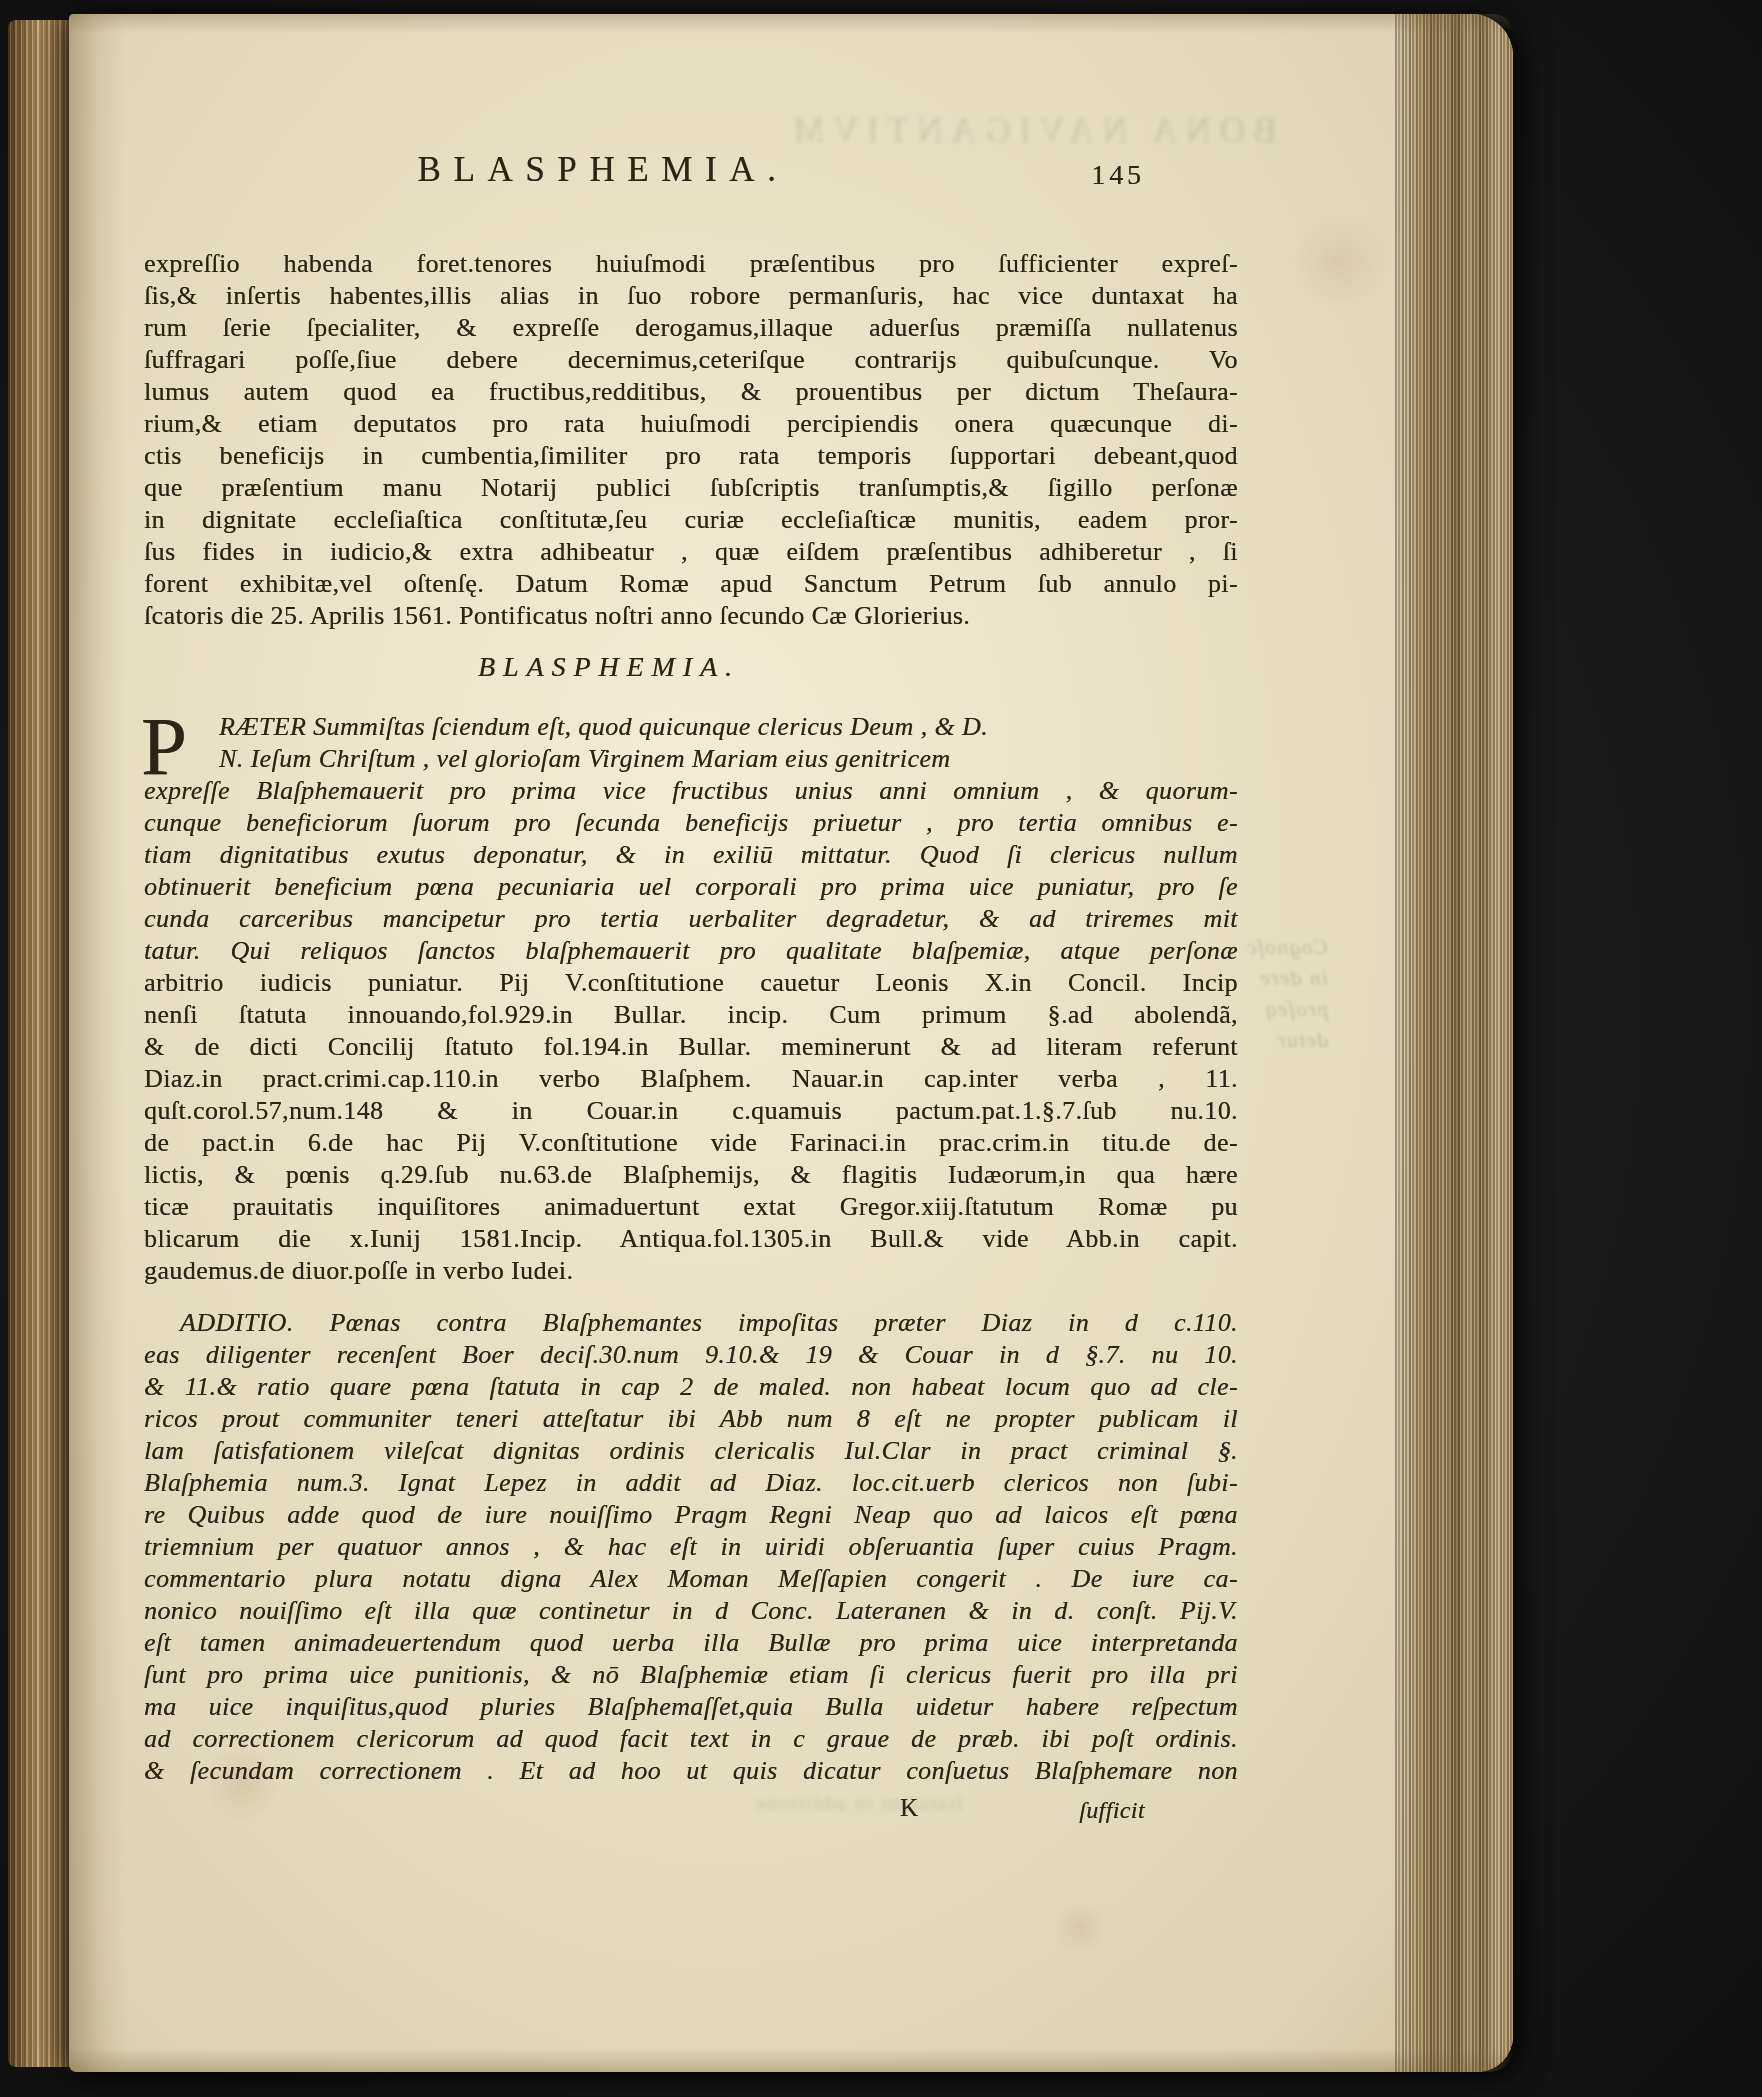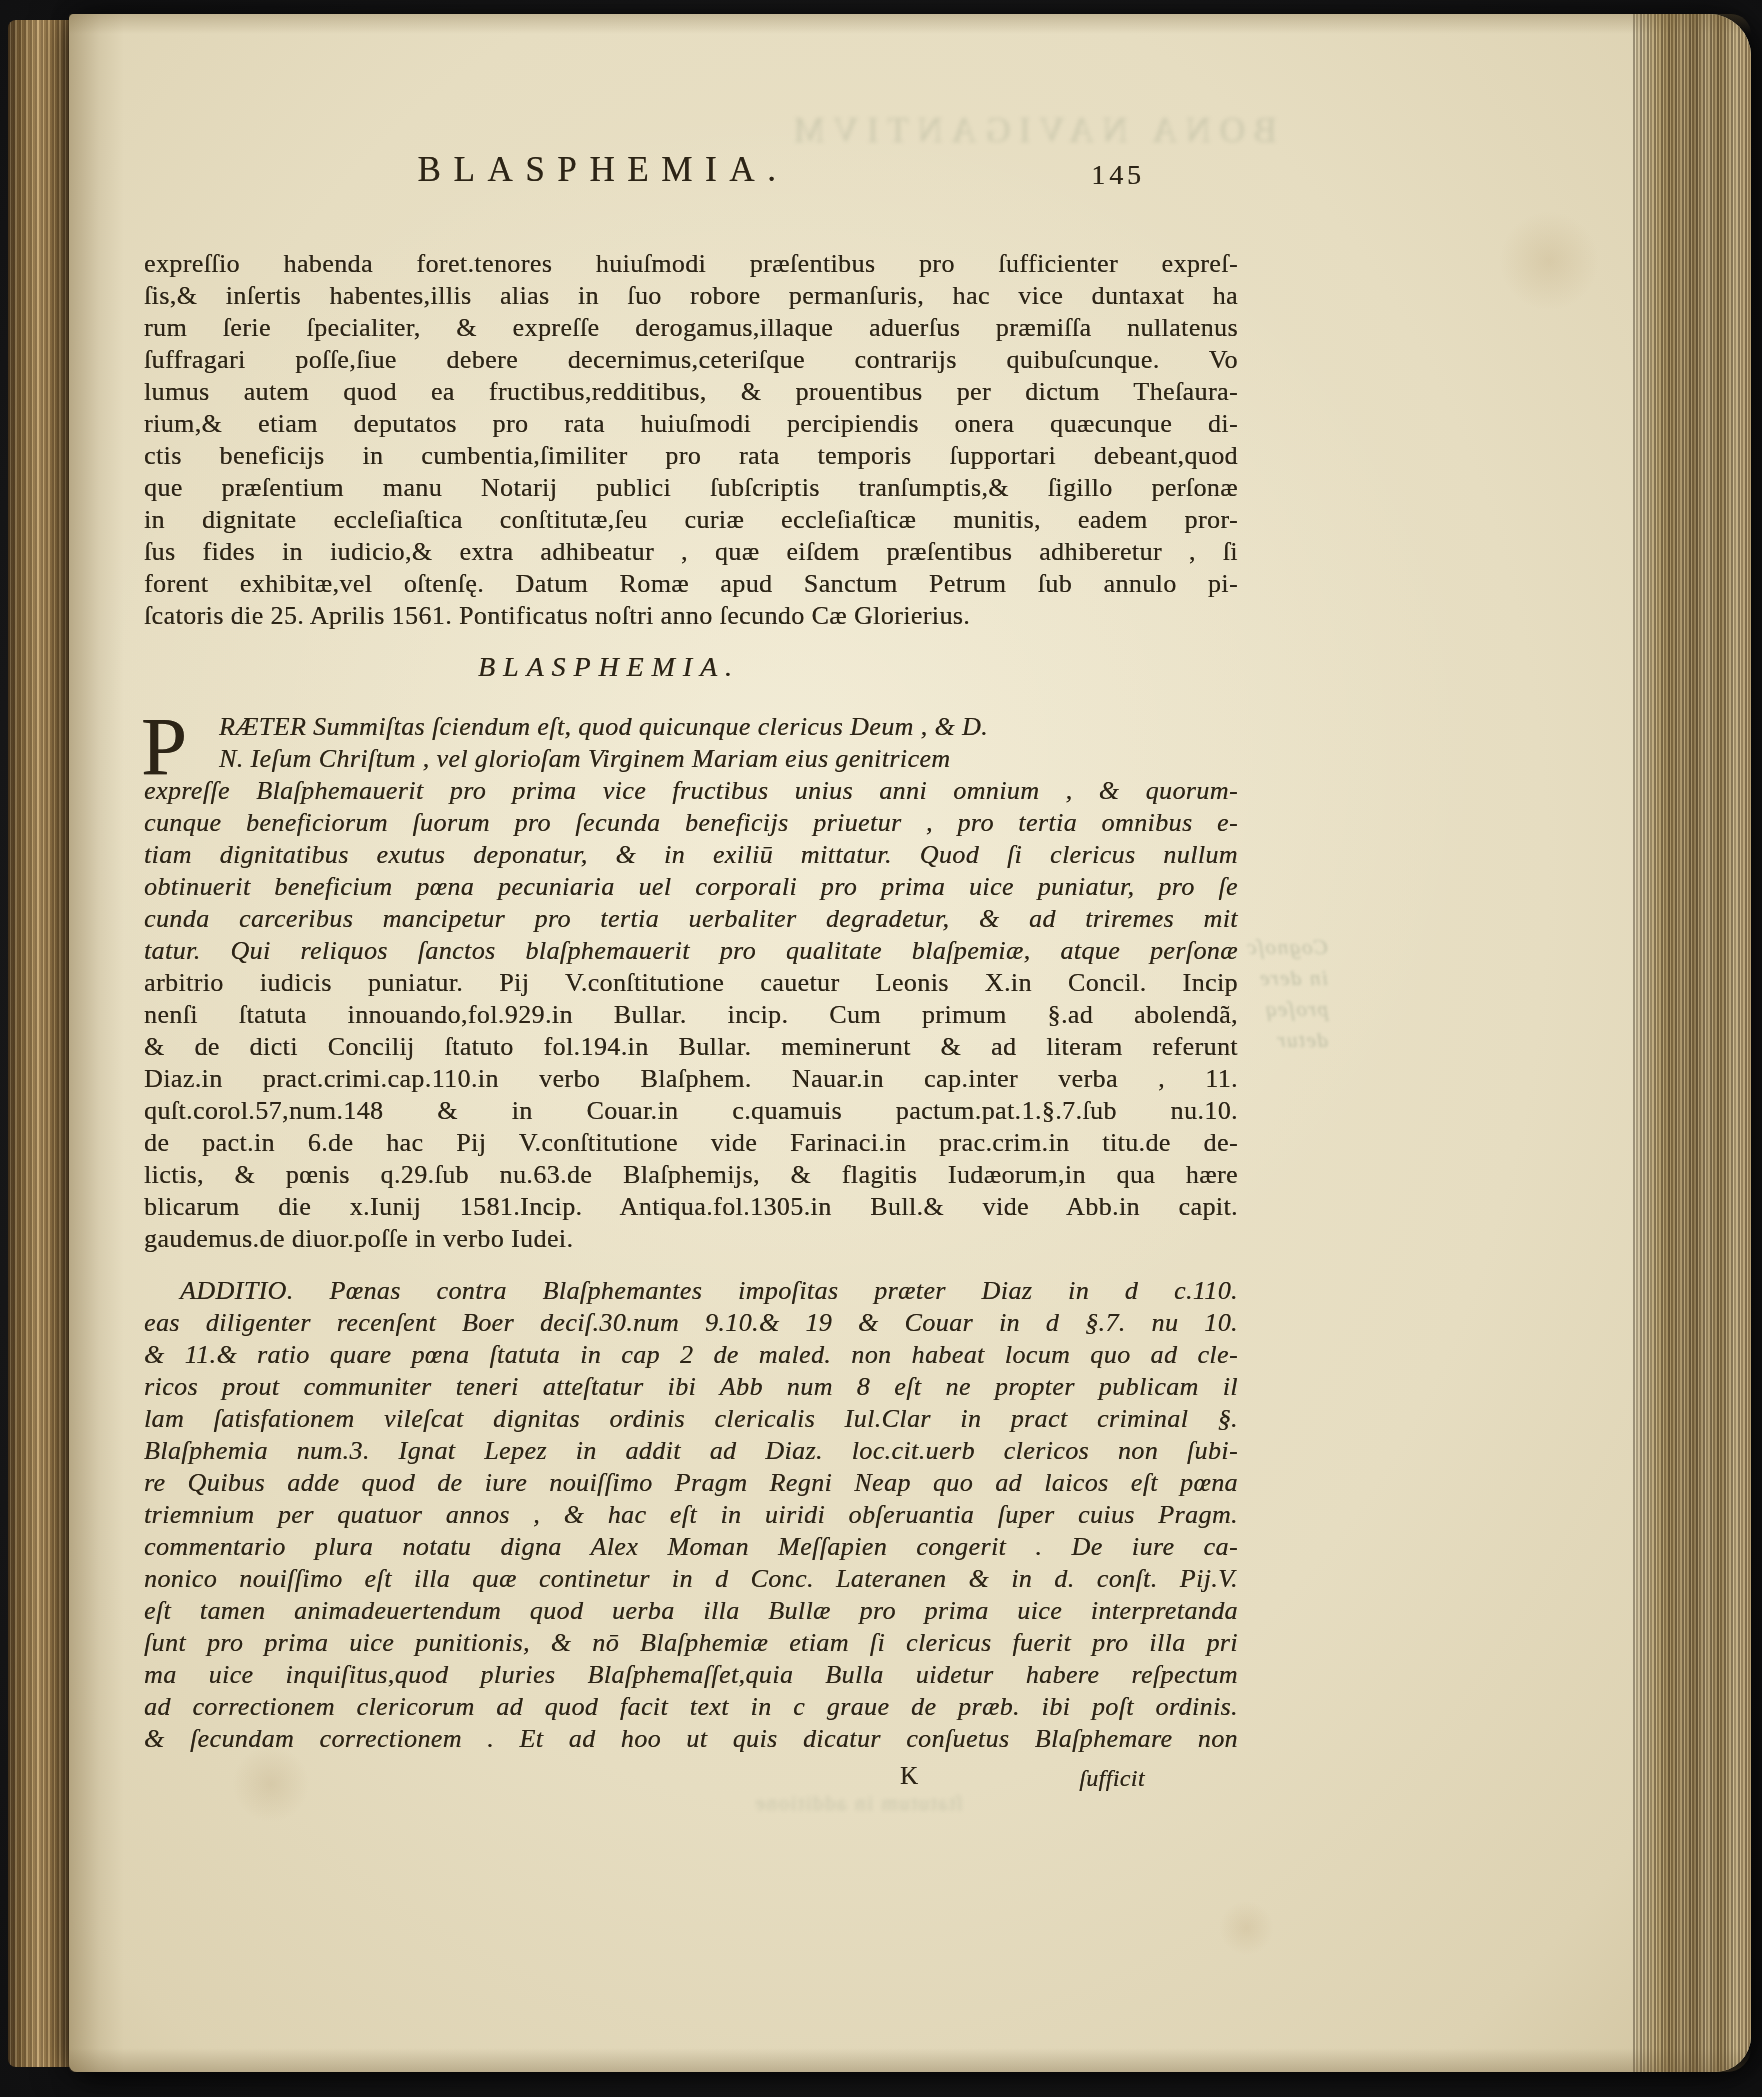--- a/index.html
+++ b/index.html
@@ -15,21 +15,21 @@
     border-radius:7.9px 0 0 7.9px;
     background:
       repeating-linear-gradient(90deg, rgba(60,45,25,.35) 0 1.6px, rgba(235,215,170,.25) 1.6px 3.1px, rgba(90,70,40,.3) 3.1px 5.5px),
       linear-gradient(90deg,#42311c 0%, #7d6238 20%, #c2a univ 0%, #c2a26e 48%, #a5834f 72%, #6f5531 100%);
     background:
       repeating-linear-gradient(90deg, rgba(60,45,25,.35) 0 1.6px, rgba(235,215,170,.25) 1.6px 3.1px, rgba(90,70,40,.3) 3.1px 5.5px),
       linear-gradient(90deg,#42311c 0%, #7d6238 20%, #c2a26e 48%, #a5834f 72%, #6f5531 100%);
   }
   
   .page{
-    position:absolute;left:69px;top:14px;width:1682px;height:2058px;
+    position:absolute;left:69px;top:14px;width:1444px;height:2058px;
     border-radius:4.7px 42px 36px 7.9px;
     background:
       radial-gradient(ellipse 60% 45% at 42% 36%, rgba(255,252,238,.35), rgba(255,252,238,0) 70%),
       radial-gradient(circle 71px at 88% 12%, rgba(167,137,84,.18), rgba(167,137,84,0) 70%),
       radial-gradient(circle 55px at 12% 86%, rgba(150,120,70,.15), rgba(150,120,70,0) 70%),
       radial-gradient(circle 39px at 70% 93%, rgba(160,125,70,.14), rgba(160,125,70,0) 70%),
       radial-gradient(ellipse at 45% 42%, #ece4ca 0%, #e6ddc1 55%, #ddd2b2 84%, #cfc19c 100%);
     box-shadow:0 0 36px rgba(0,0,0,.65), 11px 7.9px 27px rgba(0,0,0,.5);
   }
   .gutter-shade{
@@ -160,20 +160,21 @@
             <div class="tl">obtinuerit beneficium pœna pecuniaria uel corporali pro prima uice puniatur, pro ſe</div>
             <div class="tl">cunda carceribus mancipetur pro tertia uerbaliter degradetur, &amp; ad triremes mit</div>
             <div class="tl">tatur. Qui reliquos ſanctos blaſphemauerit pro qualitate blaſpemiæ, atque perſonæ</div>
             <div class="tl">arbitrio iudicis puniatur. Pij V.conſtitutione cauetur Leonis X.in Concil. Incip</div>
             <div class="tl">nenſi ſtatuta innouando,fol.929.in Bullar. incip. Cum primum §.ad abolendã,</div>
             <div class="tl">&amp; de dicti Concilij ſtatuto fol.194.in Bullar. meminerunt &amp; ad literam referunt</div>
             <div class="tl">Diaz.in pract.crimi.cap.110.in verbo Blaſphem. Nauar.in cap.inter verba , 11.</div>
             <div class="tl">quſt.corol.57,num.148 &amp; in Couar.in c.quamuis pactum.pat.1.§.7.ſub nu.10.</div>
             <div class="tl">de pact.in 6.de hac Pij V.conſtitutione vide Farinaci.in prac.crim.in titu.de de-</div>
             <div class="tl">lictis, &amp; pœnis q.29.ſub nu.63.de Blaſphemijs, &amp; flagitis Iudæorum,in qua hære</div>
+            <div class="tl">ticæ prauitatis inquiſitores animaduertunt extat Gregor.xiij.ſtatutum Romæ pu</div>
             <div class="tl">blicarum die x.Iunij 1581.Incip. Antiqua.fol.1305.in Bull.&amp; vide Abb.in capit.</div>
           </div>
         <div class="tl lastline">gaudemus.de diuor.poſſe in verbo Iudei.</div>
       </div>
 
       <div class="additio lines">
           <div class="tl">ADDITIO. Pœnas contra Blaſphemantes impoſitas præter Diaz in d c.110.</div>
           <div class="tl">eas diligenter recenſent Boer deciſ.30.num 9.10.&amp; 19 &amp; Couar in d §.7. nu 10.</div>
           <div class="tl">&amp; 11.&amp; ratio quare pœna ſtatuta in cap 2 de maled. non habeat locum quo ad cle-</div>
           <div class="tl">ricos prout communiter teneri atteſtatur ibi Abb num 8 eſt ne propter publicam il</div>

